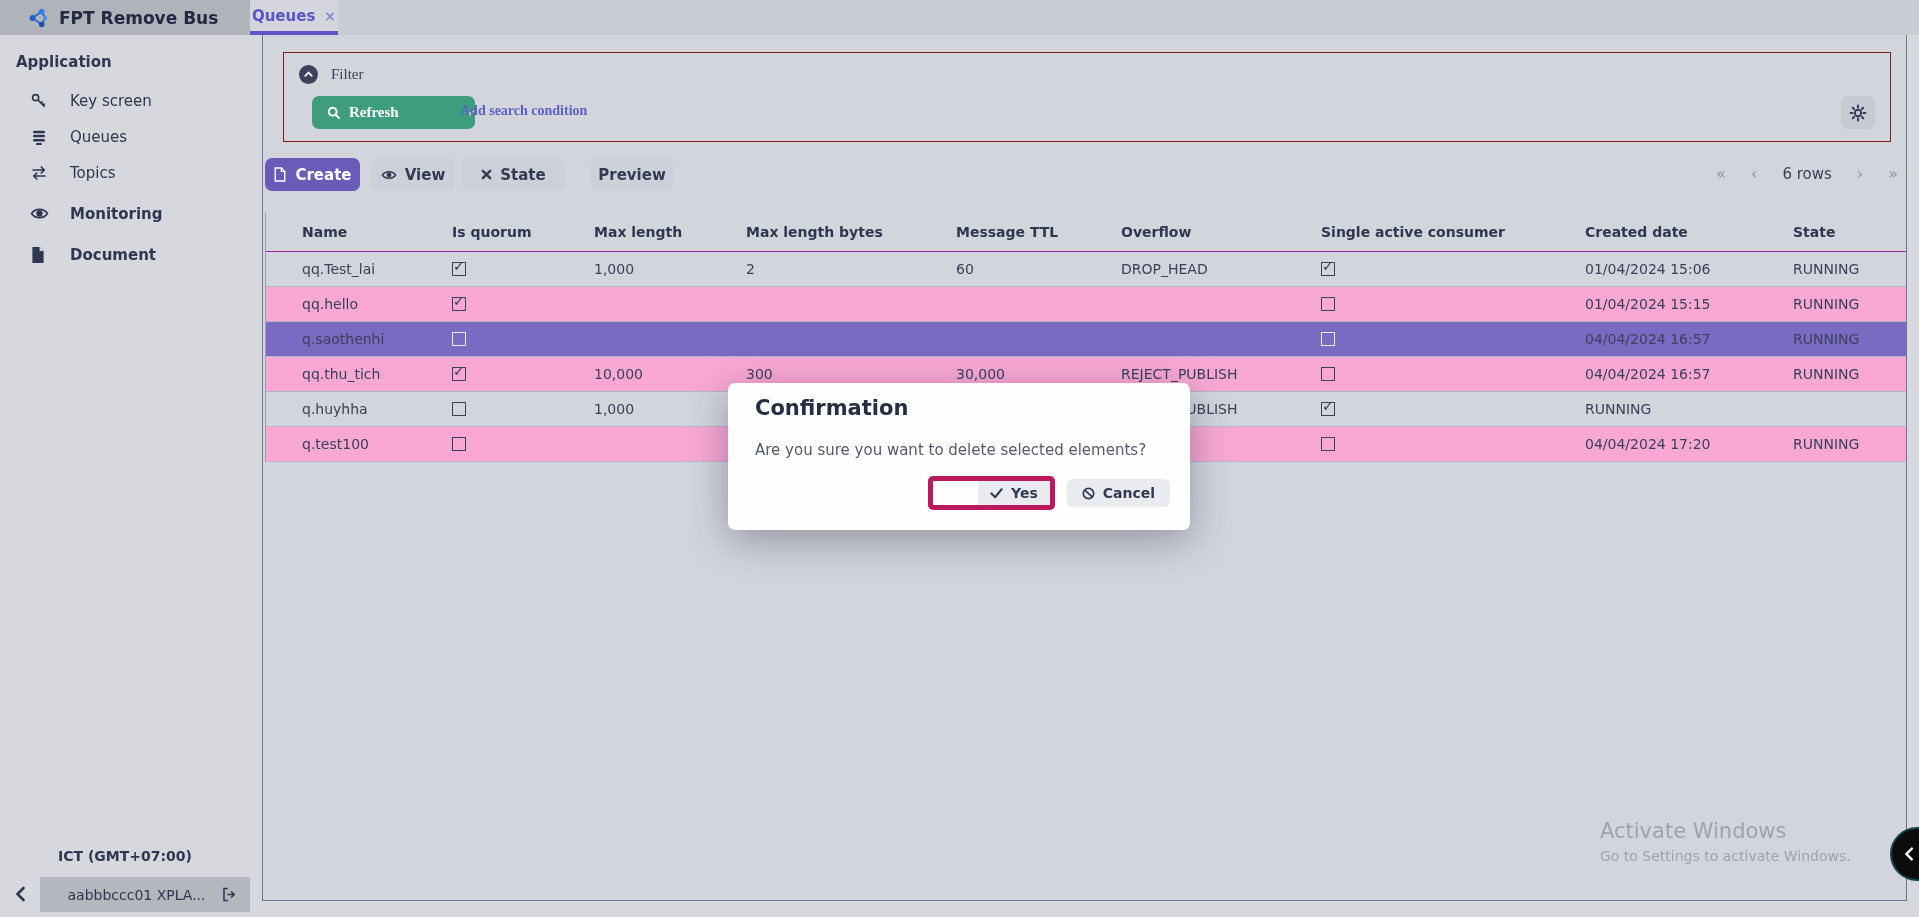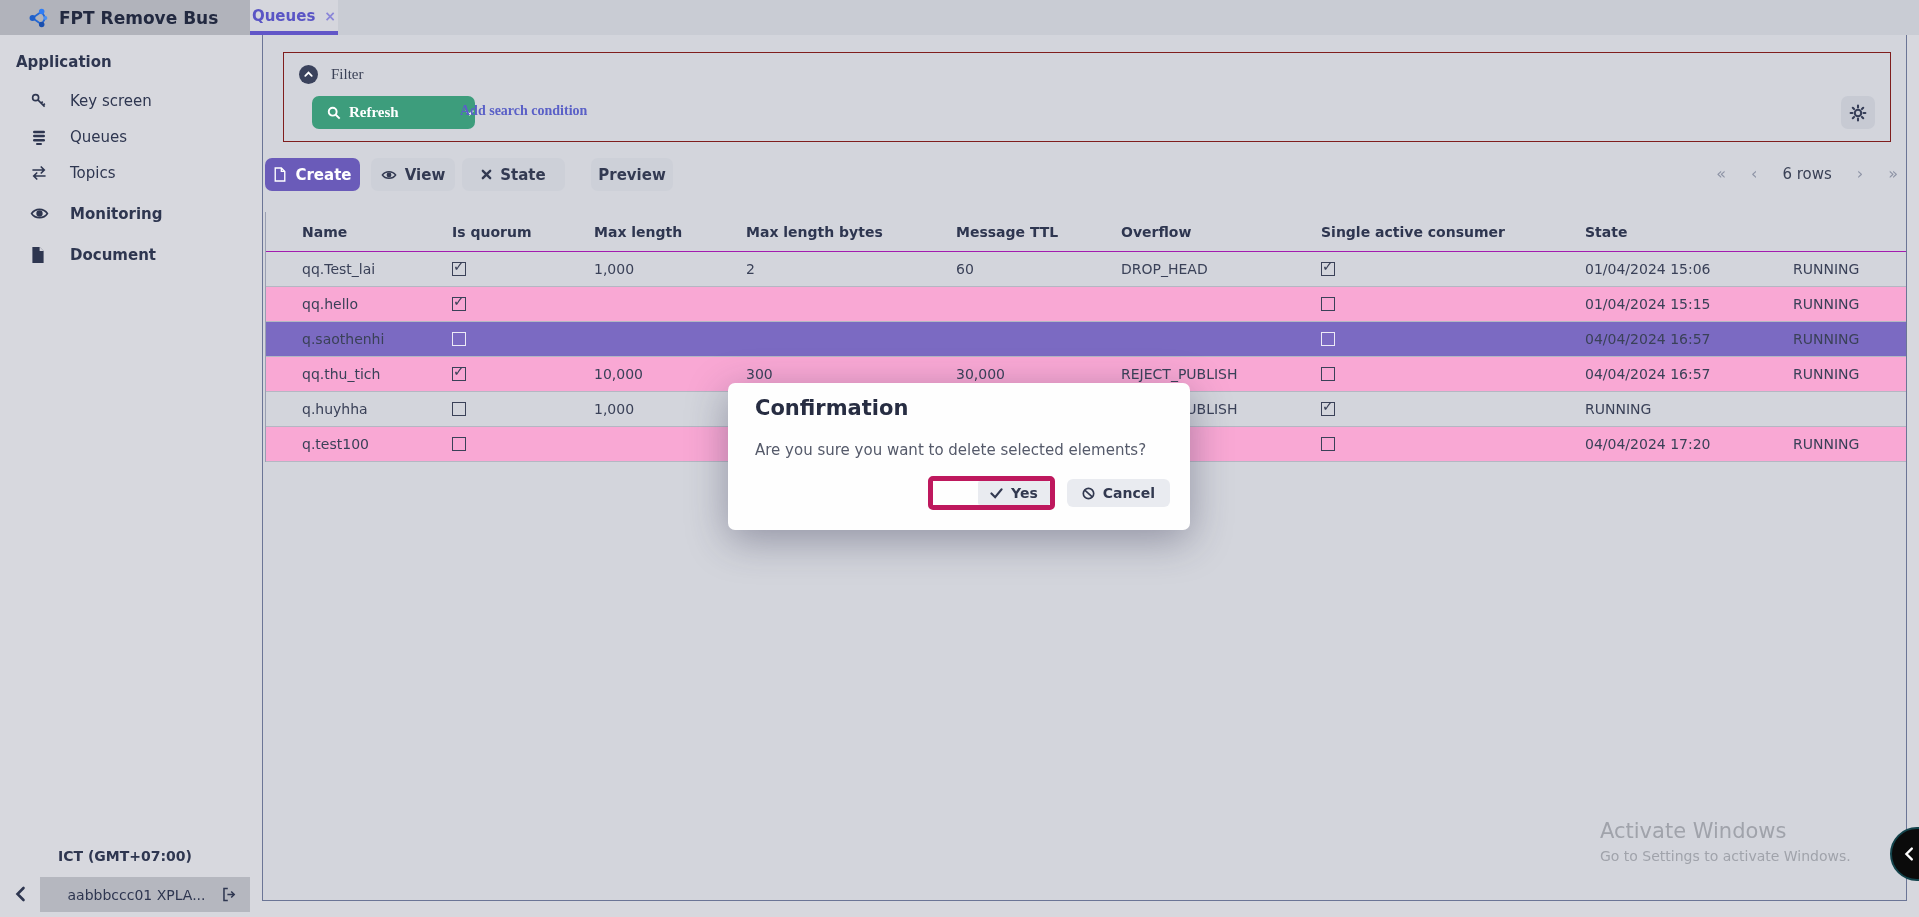--- a/index.html
+++ b/index.html
@@ -277,20 +277,21 @@
 
       <div class="table">
         <div class="trow thead">
             <div class="cell c-name">Name</div>
             <div class="cell c-quorum">Is quorum</div>
             <div class="cell c-maxlen">Max length</div>
             <div class="cell c-mlb">Max length bytes</div>
             <div class="cell c-ttl">Message TTL</div>
             <div class="cell c-ovf">Overflow</div>
             <div class="cell c-sac">Single active consumer</div>
+            <div class="cell c-date">Created date</div>
             <div class="cell c-state">State</div>
           </div>
         <div>
             <div class="trow">
               <div class="cell c-name">qq.Test_lai</div>
               <div class="cell c-quorum">
                 <span class="cb on"></span>
               </div>
               <div class="cell c-maxlen">1,000</div>
               <div class="cell c-mlb">2</div>

